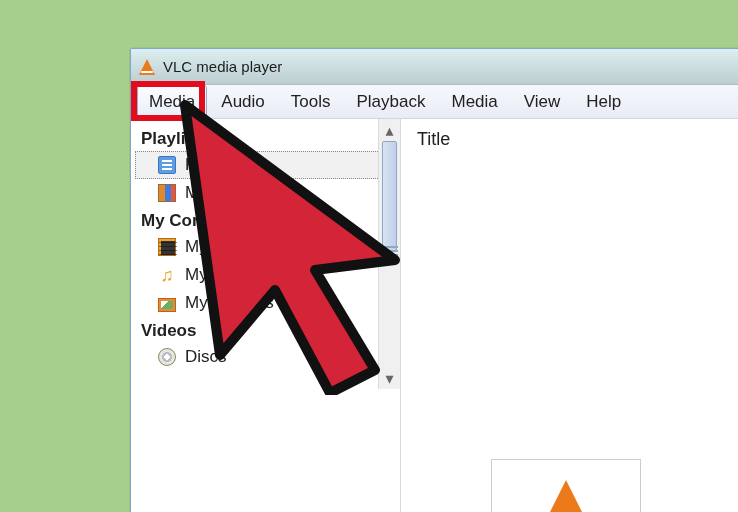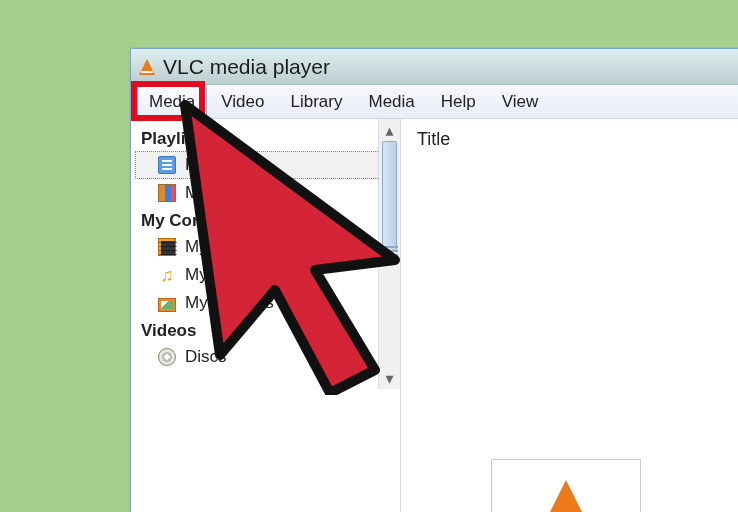--- a/index.html
+++ b/index.html
@@ -41,21 +41,21 @@
     position: relative;
   }
   .titlebar-icon::after {
     content: "";
     position: absolute;
     left: -6px; top: 12px;
     width: 12px; height: 2px;
     background: #fff;
     border-radius: 1px;
   }
-  .titlebar-text { color: #1c1c1c; font-size: 21px; }
+  .titlebar-text { color: #1c1c1c; font-size: 15px; }
   .menubar {
     height: 34px;
     background: linear-gradient(to bottom, #f6f8fc 0%, #e8ecf6 100%);
     border-bottom: 1px solid #cfd6e2;
     display: flex;
     align-items: stretch;
     padding: 0 6px;
     gap: 2px;
     position: relative;
   }
@@ -195,33 +195,36 @@
     <div class="titlebar-icon"></div>
     <span class="titlebar-text">VLC media player</span>
   </div>
 
   <div class="menubar">
     <div class="highlight-box"></div>
     <div class="menu-item hover">
         <span>Media</span>
       </div>
     <div class="menu-item">
-        <span>Video</span>
-      </div>
-    <div class="menu-item">
-        <span>Library</span>
+        <span>Audio</span>
+      </div>
+    <div class="menu-item">
+        <span>Tools</span>
+      </div>
+    <div class="menu-item">
+        <span>Playback</span>
       </div>
     <div class="menu-item">
         <span>Media</span>
       </div>
     <div class="menu-item">
+        <span>View</span>
+      </div>
+    <div class="menu-item">
         <span>Help</span>
-      </div>
-    <div class="menu-item">
-        <span>View</span>
       </div>
   </div>
 
   <div class="content">
 
     <div class="sidebar">
 
       <div class="section-header">Playlist</div>
       <div class="tree-item sel">
         <span class="ico">

